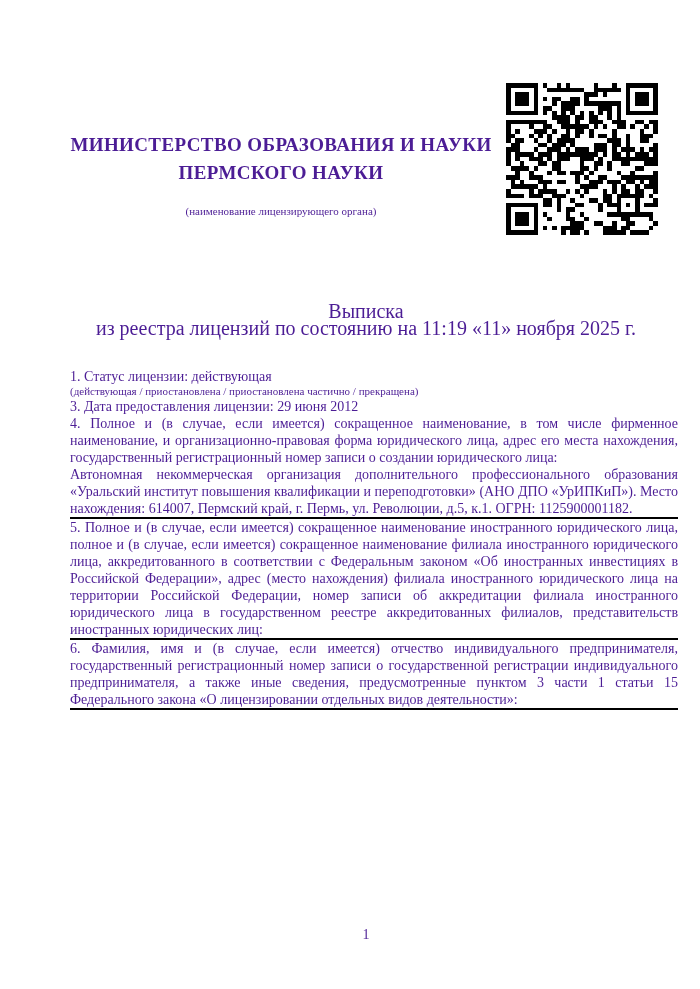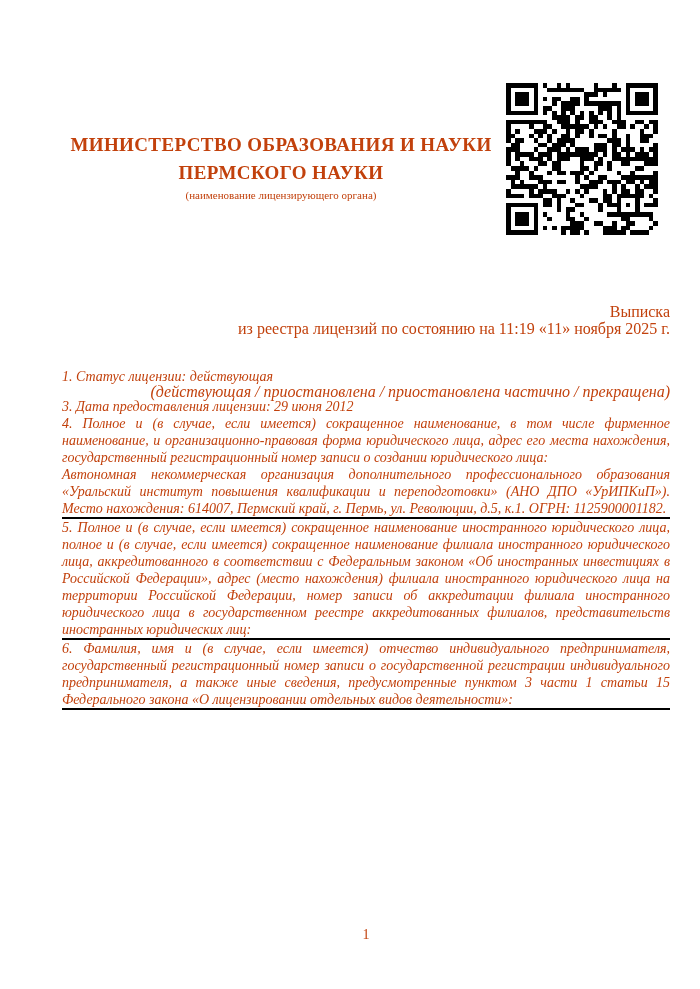--- a/index.html
+++ b/index.html
@@ -6,76 +6,75 @@
     margin: 0;
     padding: 0;
     background: #ffffff;
   }
   .page {
     position: relative;
     width: 700px;
     height: 989px;
     background: #ffffff;
     font-family: "Liberation Serif", "DejaVu Serif", serif;
-    color: #c2410c;
+    color: #4c1d95;
     overflow: hidden;
   }
   
   .authority {
     position: absolute;
     top: 131px;
     left: 62px;
     width: 438px;
     text-align: center;
   }
   .authority-line {
     font-size: 19px;
     font-weight: bold;
     line-height: 28px;
     letter-spacing: 0.4px;
     white-space: nowrap;
   }
   .authority-caption {
-    margin-top: 2px;
+    margin-top: 18px;
     font-size: 11px;
     line-height: 13px;
   }
   .qr {
     position: absolute;
     top: 83px;
     left: 506px;
     width: 152px;
     height: 152px;
   }
   
   .subtitle {
     position: absolute;
     top: 303px;
     left: 62px;
     width: 608px;
-    text-align: right;
-    font-size: 16px;
+    text-align: center;
+    font-size: 20px;
     line-height: 17px;
   }
   
   .content {
     position: absolute;
     top: 368px;
-    left: 62px;
+    left: 70px;
     width: 608px;
     font-size: 14px;
     line-height: 17px;
-    font-style: italic;
   }
   .content p, .content div { margin: 0; padding: 0; }
   .item   { text-align: left; }
   .para   { text-align: justify; }
   .caption {
-    text-align: right;
-    font-size: 16px;
+    text-align: left;
+    font-size: 11px;
     line-height: 13px;
   }
   .rule {
     border-top: 2px solid #000000;
     height: 0;
     width: 100%;
   }
   .mt-item1    { margin-top: 2px; }
   .mt-cap1     { margin-top: 3px; }
   .mt-item2    { margin-top: 21px; }

